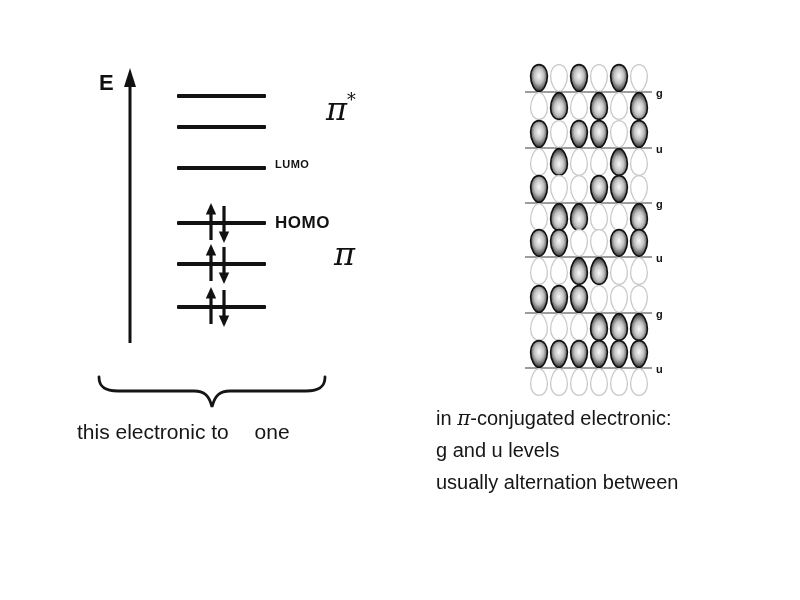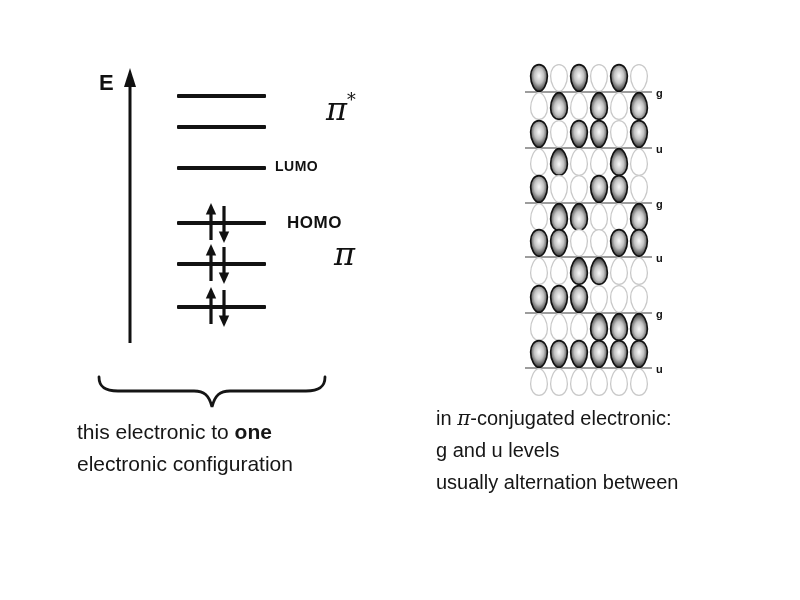--- a/index.html
+++ b/index.html
@@ -20,34 +20,34 @@
     position:absolute;left:177px;width:89px;height:4px;
     background:#121212;border-radius:1px;
   }
   .epair{position:absolute;left:200px;width:36px;height:46px;}
   .lbl-pistar{
     position:absolute;left:326px;top:92px;
     font-family:"DejaVu Serif",serif;font-style:italic;
     font-size:32px;color:#111;line-height:1;
   }
   .lbl-pistar .sup{font-size:0.55em;font-style:normal;vertical-align:14px;}
-  .lbl-lumo{position:absolute;left:275px;top:158px;font-size:14px;font-weight:700;color:#111;letter-spacing:0.5px;}
-  .lbl-homo{position:absolute;left:287px;top:213px;font-size:17px;font-weight:700;color:#111;letter-spacing:0.5px;}
+  .lbl-lumo{position:absolute;left:275px;top:158px;font-size:11px;font-weight:700;color:#111;letter-spacing:0.5px;}
+  .lbl-homo{position:absolute;left:275px;top:213px;font-size:17px;font-weight:700;color:#111;letter-spacing:0.5px;}
   .lbl-pi{
     position:absolute;left:334px;top:238px;
     font-family:"DejaVu Serif",serif;font-style:italic;
     font-size:32px;color:#111;line-height:1;
   }
   .brace-svg{position:absolute;left:96px;top:373px;}
 
   .caption-left{
     position:absolute;left:77px;top:416px;
     font-size:21px;line-height:32px;color:#161616;
   }
-  .caption-left b{font-weight:700;}
+  .caption-left b{font-weight:400;margin-left:20px;}
 
   
   .orbitals{position:absolute;left:524px;top:60px;}
 
   .caption-right{
     position:absolute;left:436px;top:402px;
     font-size:20px;line-height:32px;color:#161616;
   }
   .pi-char{font-family:"DejaVu Serif",serif;font-style:italic;}
 </style>
@@ -96,21 +96,20 @@
   <div class="lbl-lumo">LUMO</div>
   <div class="lbl-homo">HOMO</div>
   <div class="lbl-pi">π</div>
 
   <svg class="brace-svg" width="232" height="42" viewBox="0 0 232 42">
     <path d="M 3 4 C 3 14 9 18 22 18 L 98 18 C 108 18 113 22 116 34 C 119 22 124 18 134 18 L 210 18 C 223 18 229 14 229 4" fill="none" stroke="#151515" stroke-width="2.8" stroke-linecap="round"></path>
   </svg>
 
   <div class="caption-left">
     <div><span>this electronic to </span><b>one</b></div>
-    <div>electronic configuration</div>
   </div>
 
   <svg class="orbitals" width="150" height="345" viewBox="0 0 150 345" id="orbital-svg">
     <defs>
       <radialGradient id="lobeFill" cx="0.5" cy="0.42" r="0.62">
         <stop offset="0" stop-color="#f8f8f8"></stop>
         <stop offset="0.45" stop-color="#c2c2c2"></stop>
         <stop offset="0.8" stop-color="#5a5a5a"></stop>
         <stop offset="1" stop-color="#0d0d0d"></stop>
       </radialGradient>

